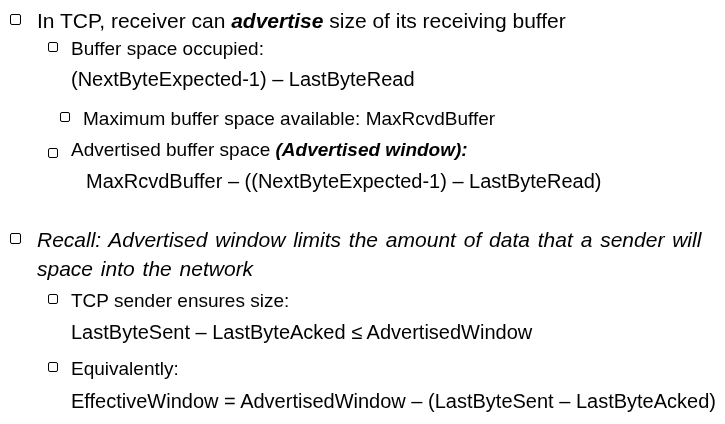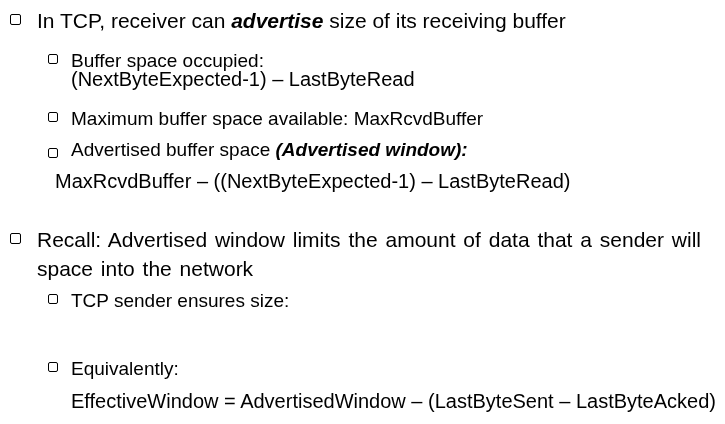--- a/index.html
+++ b/index.html
@@ -53,68 +53,72 @@
   }
   .emph {
     font-weight: bold;
     font-style: italic;
   }
   .line {
     display: block;
   }
   .justify-wide {
     word-spacing: 2px;
+    font-style: italic;
   }
 </style>
 </head>
 <body>
 
 <div class="slide">
 
   <div class="row l1" style="left:10px; top:6px;">
     <span class="bullet b1"></span>
     <span><span>In TCP, receiver can </span><span class="emph">advertise</span><span> size of its receiving buffer</span></span>
   </div>
 
-  <div class="row l2" style="left:48px; top:48px;">
+  <div class="row l2" style="left:48px; top:36px;">
     <span class="bullet b2"></span>
     <span>Buffer space occupied:</span>
   </div>
 
   <div class="row formula" style="left:71px; top:66px;">
     <span>(NextByteExpected-1) – LastByteRead</span>
   </div>
 
-  <div class="row l2" style="left:48px; top:106px;">
+  <div class="row l2" style="left:60px; top:106px;">
     <span class="bullet b2"></span>
     <span>Maximum buffer space available: MaxRcvdBuffer</span>
   </div>
 
   <div class="row l2" style="left:48px; top:137px;align-items:center;">
     <span class="bullet b2"></span>
     <span><span>Advertised buffer space </span><span class="emph">(Advertised window):</span></span>
   </div>
 
-  <div class="row formula" style="left:55px; top:168px;">
+  <div class="row formula" style="left:86px; top:168px;">
     <span>MaxRcvdBuffer – ((NextByteExpected-1) – LastByteRead)</span>
   </div>
 
   <div class="row l1 justify-wide" style="left:10px; top:225px;">
     <span class="bullet b1"></span>
     <span>
       <span class="line">Recall: Advertised window limits the amount of data that a sender will</span>
       <span class="line">space into the network</span>
     </span>
   </div>
 
   <div class="row l2" style="left:48px; top:288px;">
     <span class="bullet b2"></span>
     <span>TCP sender ensures size:</span>
   </div>
 
+  <div class="row formula" style="left:71px; top:319px;">
+    <span>LastByteSent – LastByteAcked ≤ AdvertisedWindow</span>
+  </div>
 
   <div class="row l2" style="left:48px; top:356px;">
     <span class="bullet b2"></span>
     <span>Equivalently:</span>
   </div>
 
   <div class="row formula" style="left:71px; top:388px;">
     <span>EffectiveWindow = AdvertisedWindow – (LastByteSent – LastByteAcked)</span>
   </div>
 

